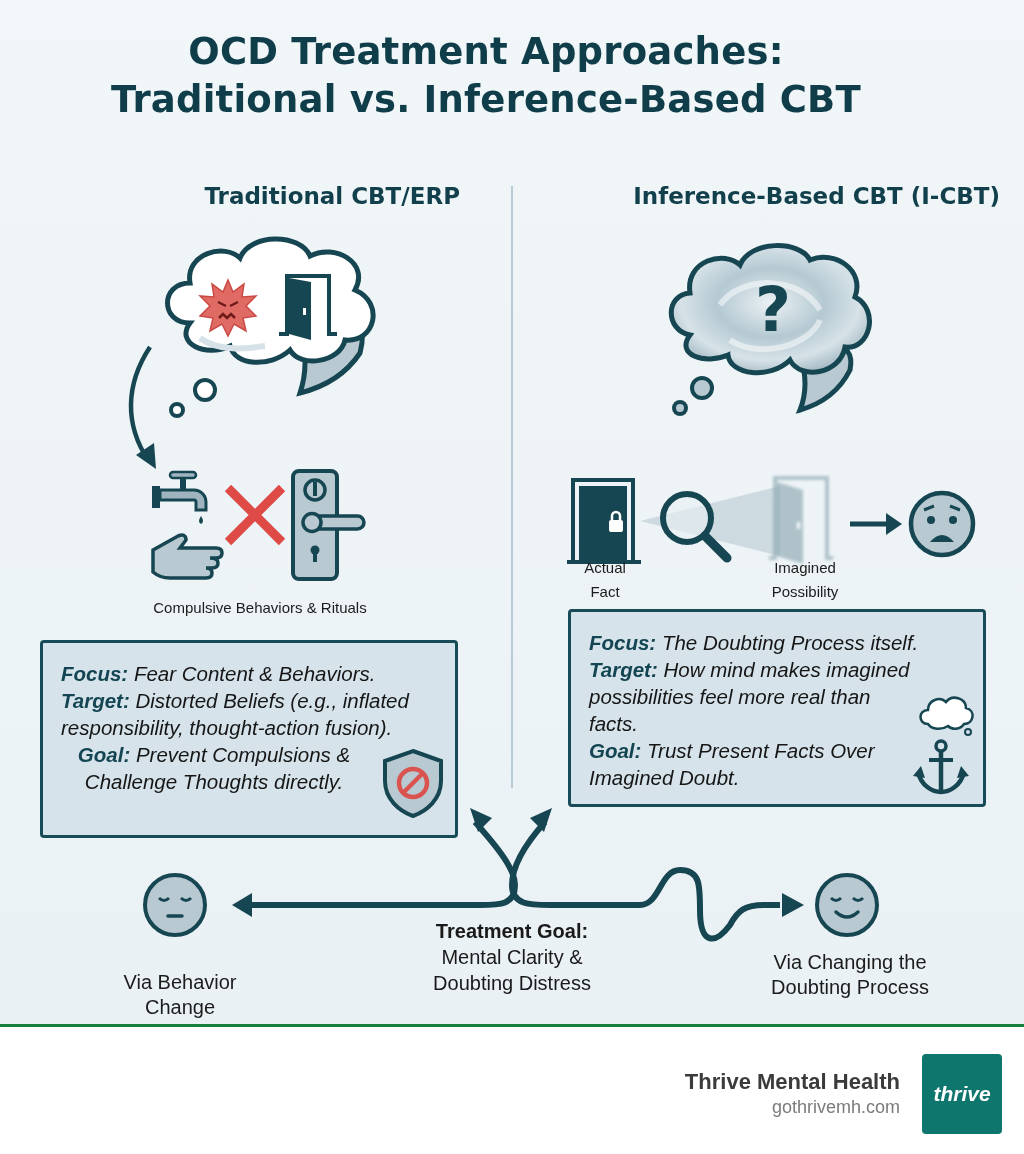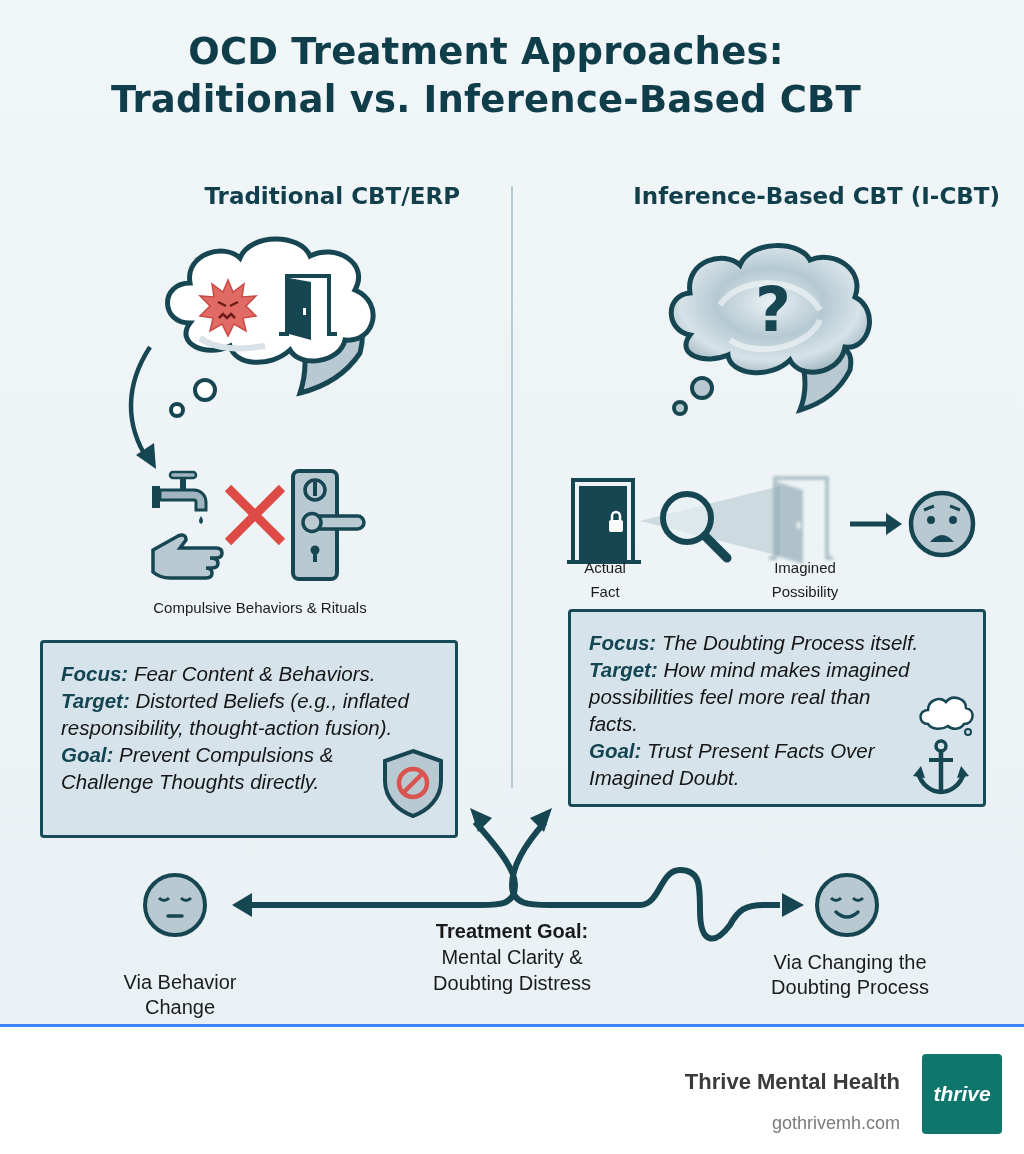--- a/index.html
+++ b/index.html
@@ -5,24 +5,24 @@
   html,body{margin:0;padding:0;}
   body{width:1024px;height:1154px;background:#eef3f6;font-family:"Liberation Sans",sans-serif;position:relative;overflow:hidden;color:#1a1a1a;}
   .main{position:absolute;left:0;top:0;width:1024px;height:1024px;background:linear-gradient(180deg,#f1f6f8 0%,#eaf1f4 100%);}
   .title{position:absolute;left:16px;top:28px;width:940px;text-align:center;font-family:"DejaVu Sans",sans-serif;font-weight:bold;font-size:37px;line-height:48px;color:#0f3d4a;letter-spacing:0.2px;}
   .col-title{position:absolute;top:183px;font-family:"DejaVu Sans",sans-serif;font-weight:bold;font-size:23px;color:#123f4c;text-align:right;}
   .divider{position:absolute;left:511px;top:186px;width:2px;height:602px;background:#b7cbd4;}
   .caption{position:absolute;font-size:15px;color:#1c1c1c;text-align:center;line-height:24px;}
   .box{position:absolute;background:#d6e3ea;border:3px solid #184b58;border-radius:4px;box-sizing:border-box;padding:17px 18px;font-size:20.5px;line-height:27px;color:#161616;font-style:italic;}
   .box .k{color:#134552;font-weight:bold;}
   .box p{margin:0;}
-  .footer{position:absolute;left:0;top:1024px;width:1024px;height:130px;background:#ffffff;border-top:3px solid #3b82f6;box-sizing:border-box;}
+  .footer{position:absolute;left:0;top:1024px;width:1024px;height:130px;background:#ffffff;border-top:3px solid #15803d;box-sizing:border-box;}
   .brand{position:absolute;right:124px;top:42px;text-align:right;}
   .brand-name{font-weight:bold;font-size:22px;color:#3b3b3b;}
-  .brand-url{font-size:18px;color:#7b7b7b;margin-top:18px;}
+  .brand-url{font-size:18px;color:#7b7b7b;margin-top:2px;}
   .logo{position:absolute;left:922px;top:27px;width:80px;height:80px;background:#0f766e;border-radius:4px;display:flex;align-items:center;justify-content:center;color:#fff;font-weight:bold;font-style:italic;font-size:21px;}
   svg{position:absolute;overflow:visible;}
   .goal-text{position:absolute;left:400px;top:918px;width:224px;text-align:center;font-size:20px;line-height:26px;color:#1a1a1a;}
   .goal-text b{display:block;}
 </style>
 </head>
 <body>
 
 <div class="main">
 
@@ -81,21 +81,21 @@
     <circle cx="22" cy="54.5" r="9" fill="#b8c9d2" stroke="#174653" stroke-width="3.5"></circle>
     <circle cx="25" cy="82" r="4.5" fill="#174653"></circle>
     <rect x="23" y="84" width="4" height="10" fill="#174653"></rect>
   </svg>
 
   <div class="caption" style="left:40px;width:440px;top:596px;">Compulsive Behaviors &amp; Rituals</div>
 
   <div class="box" style="left:40px;top:640px;width:418px;height:198px;">
     <p><span class="k">Focus:</span> <span>Fear Content &amp; Behaviors.</span></p>
     <p style="padding-right:20px;"><span class="k">Target:</span> <span>Distorted Beliefs (e.g., inflated responsibility, thought-action fusion).</span></p>
-    <p style="padding-right:70px;"><span class="k">Goal:</span> <span>Prevent Compulsions &amp; Challenge Thoughts directly.</span></p>
+    <p style="padding-right:70px;text-align:center;"><span class="k">Goal:</span> <span>Prevent Compulsions &amp; Challenge Thoughts directly.</span></p>
     <svg style="left:338px;top:104px;" width="64" height="72" viewBox="0 0 64 72">
       <path d="M32 4 L60 14 V34 C60 52 46 64 32 69 C18 64 4 52 4 34 V14 Z" fill="#b8c9d2" stroke="#174653" stroke-width="4"></path>
       <circle cx="32" cy="36" r="14" fill="none" stroke="#d9534f" stroke-width="4.5"></circle>
       <path d="M22 46 L42 26" stroke="#d9534f" stroke-width="4.5"></path>
     </svg>
   </div>
 
   <svg style="left:660px;top:235px;" width="220" height="180" viewBox="0 0 220 180">
     <defs>
       <radialGradient id="swirl" cx="50%" cy="45%" r="60%">

